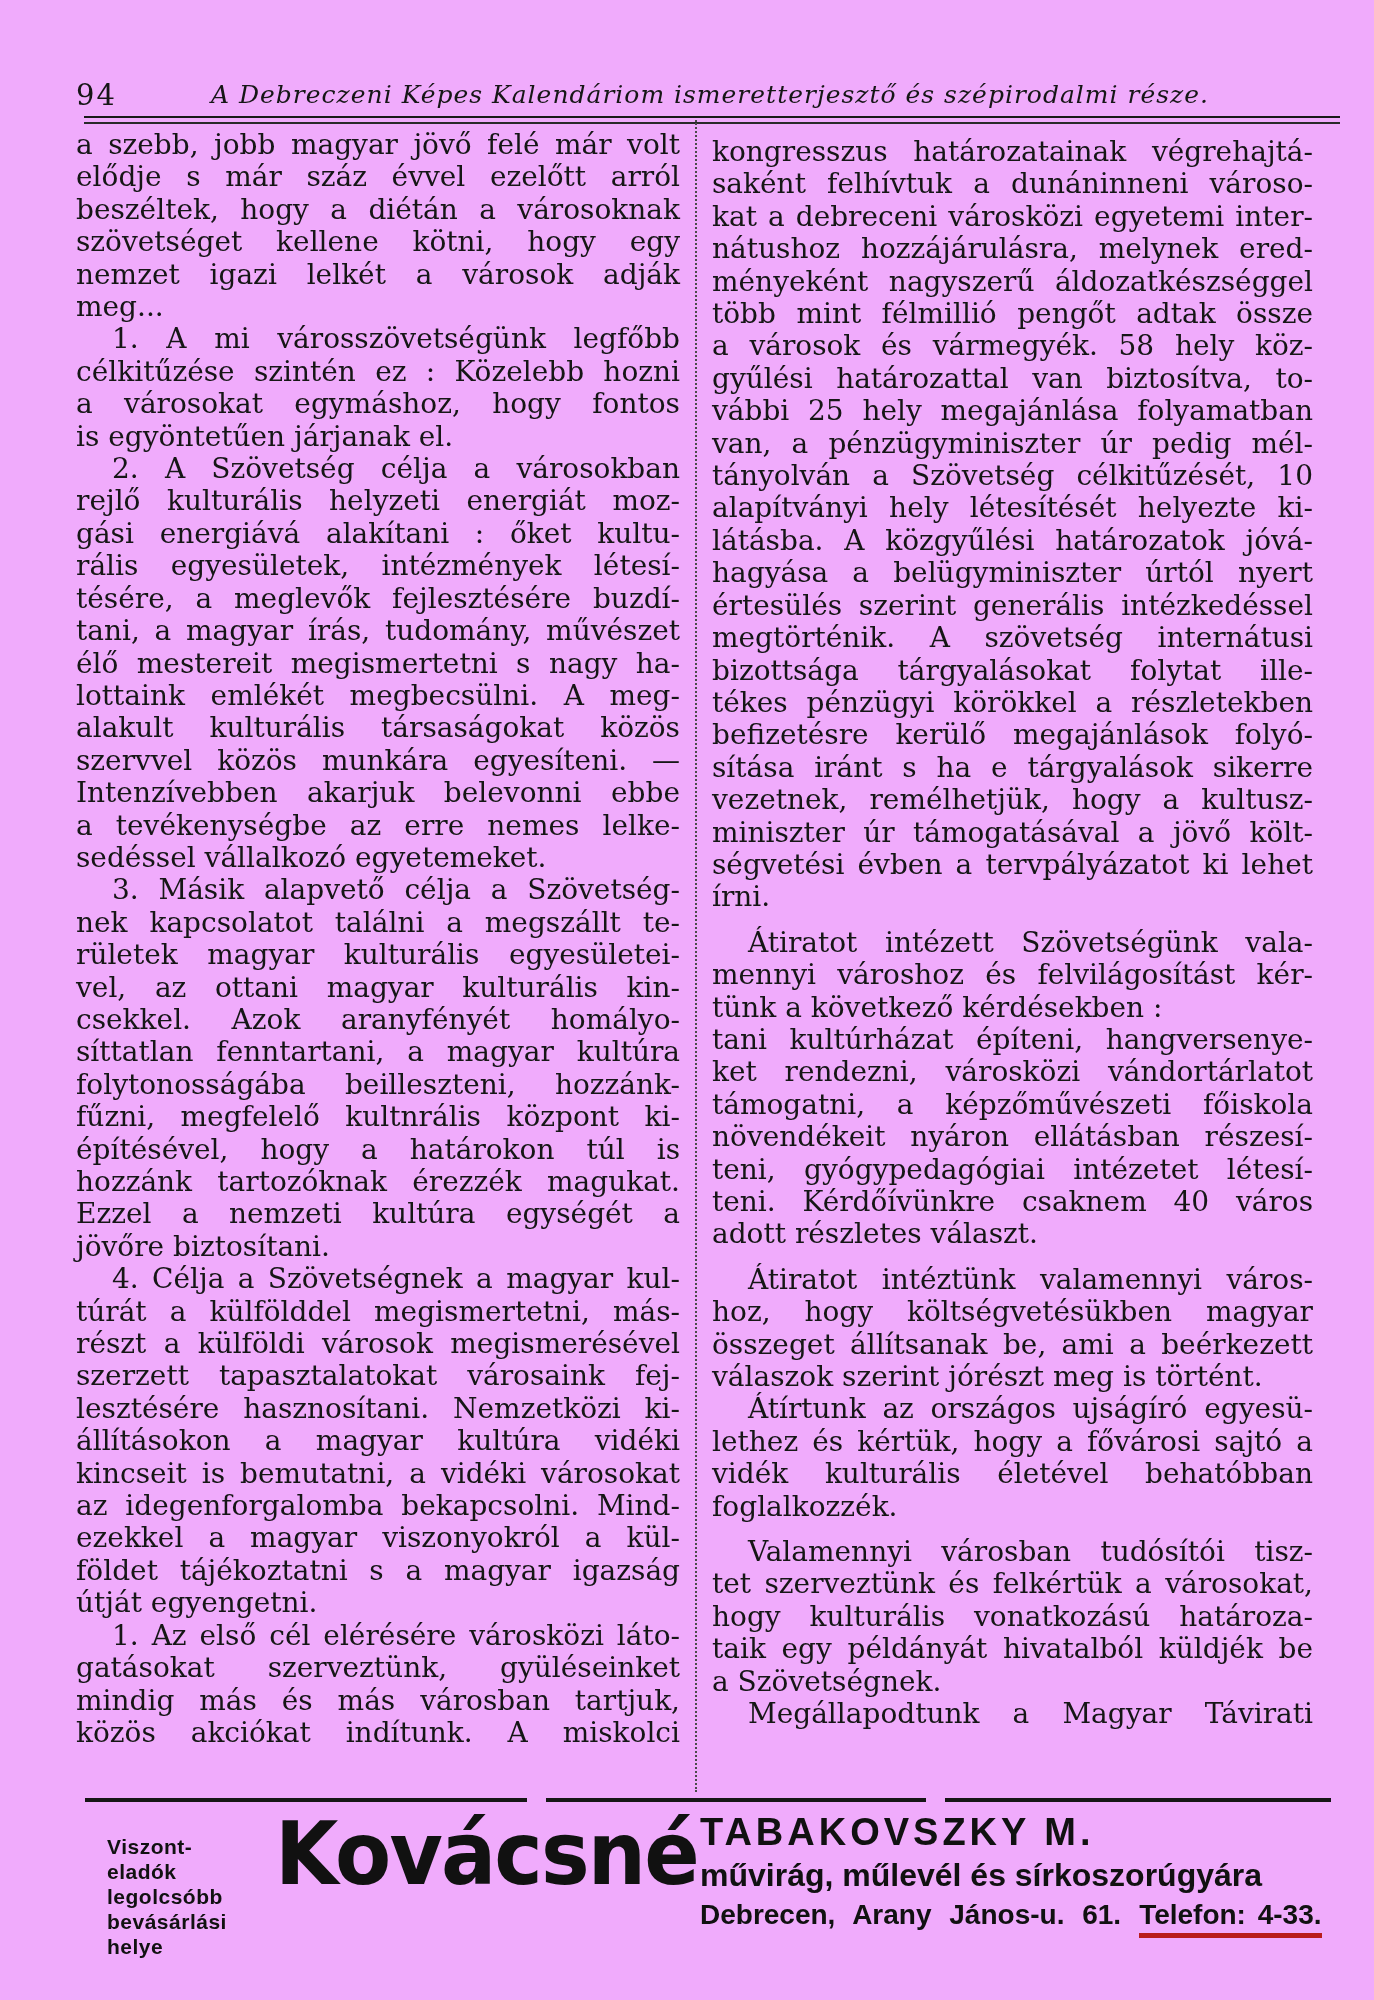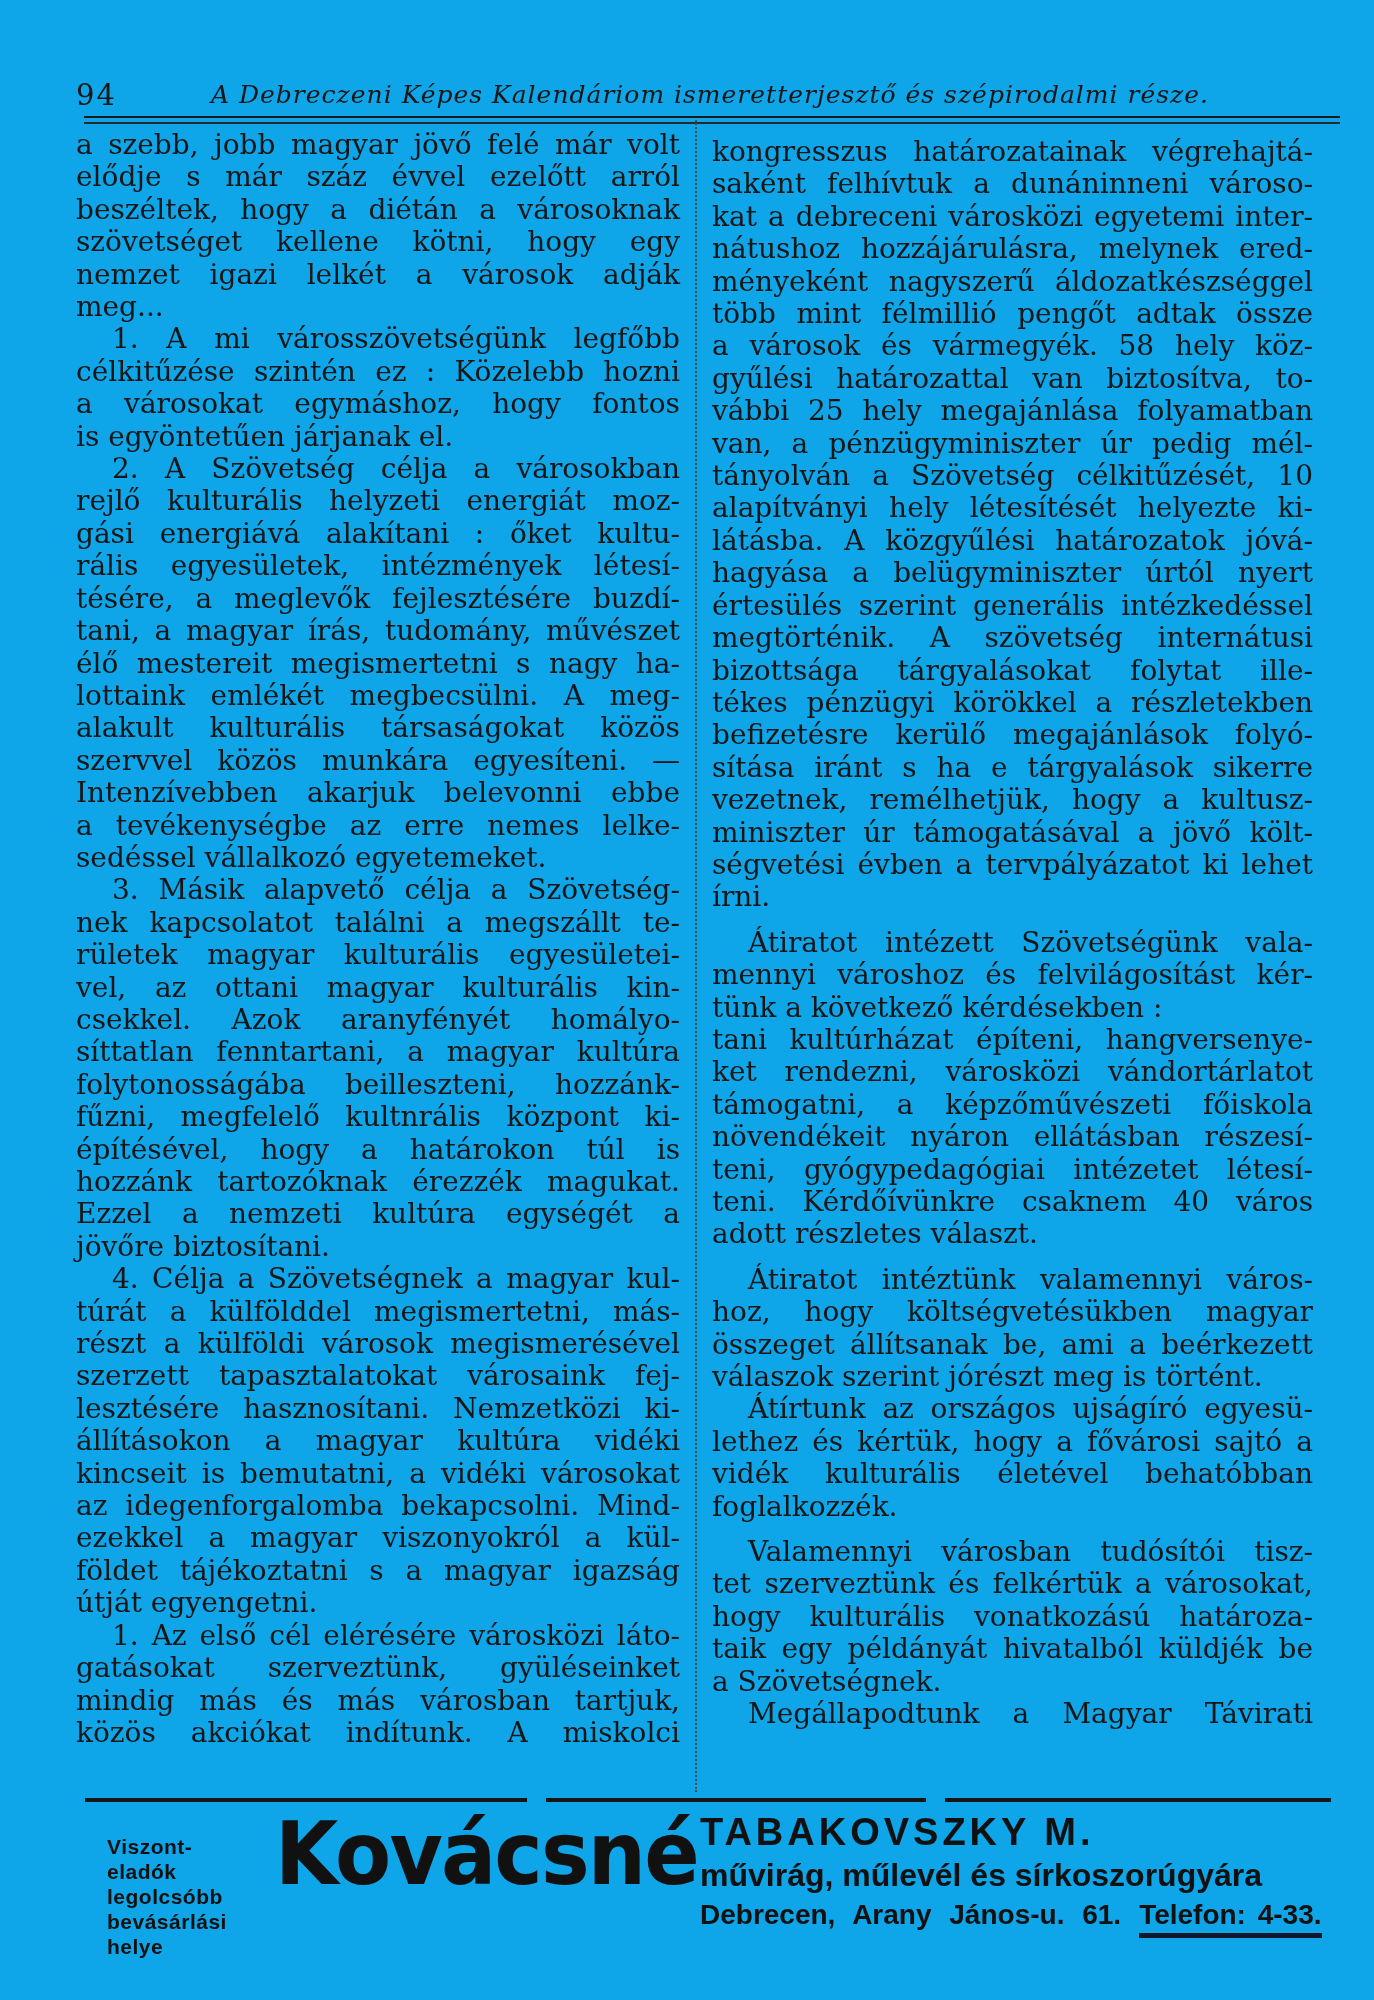--- a/index.html
+++ b/index.html
@@ -1,19 +1,19 @@
 <!DOCTYPE html>
 <html><head>
 <meta charset="utf-8">
 <style>
   html,body{margin:0;padding:0;background:#888;}
   .page{
     position:relative;
     width:1374px;height:2000px;
-    background:#0ea5e9;
+    background:#f0abfc;
     color:#161616;
     font-family:"DejaVu Serif", serif;
     overflow:hidden;
     margin:0 auto;
   }
   
   .page-number{
     position:absolute;left:76px;top:78px;
     font-size:29px;letter-spacing:2px;
   }
@@ -91,21 +91,21 @@
     font-size:32px;line-height:36px;margin-top:5px;
     white-space:nowrap;
   }
   .ad-address-row{
     font-size:28px;line-height:34px;margin-top:5px;
     white-space:nowrap;
   }
   .ad-address{word-spacing:10px;margin-right:18px;}
   .ad-phone{
     display:inline-block;
-    border-bottom:5px solid #0f172a;
+    border-bottom:5px solid #b91c1c;
     padding-bottom:1px;
     word-spacing:4px;
   }
 </style>
 </head>
 <body>
 
 <div class="page">
 
   <div class="page-number">94</div>

